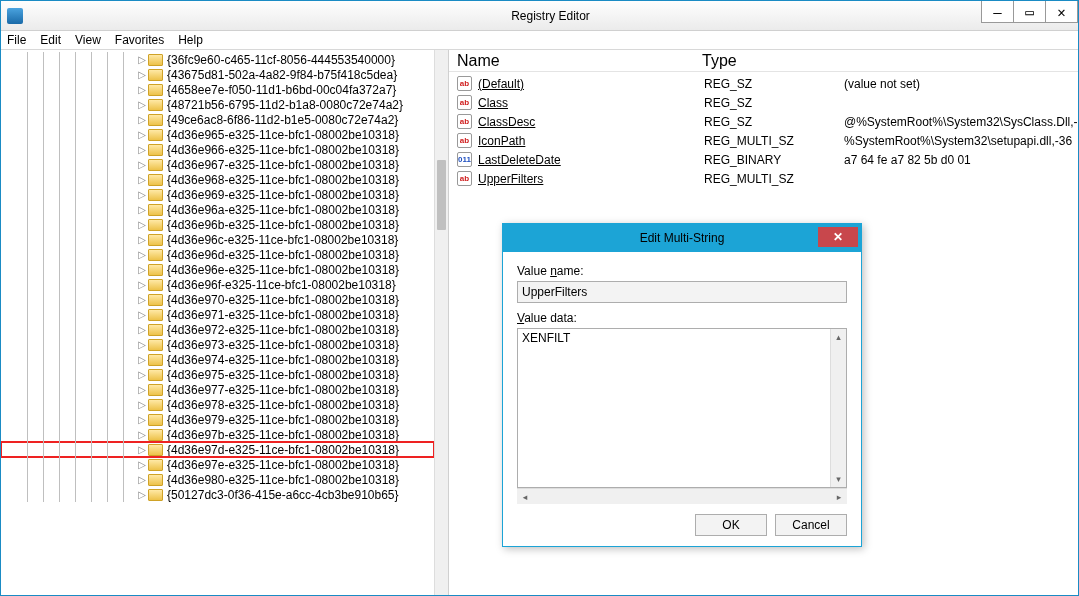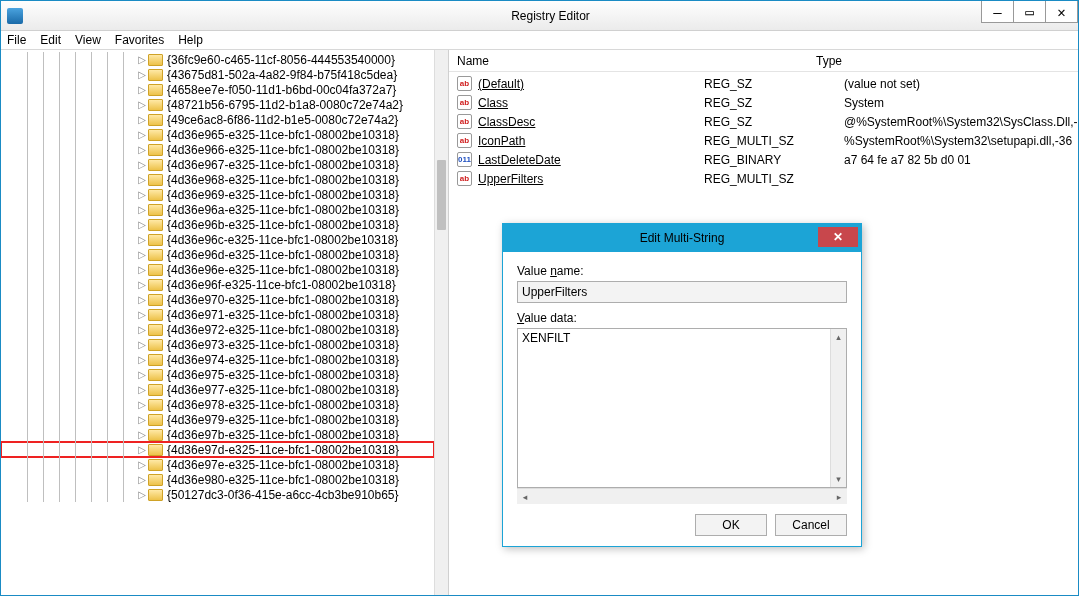--- a/index.html
+++ b/index.html
@@ -142,25 +142,25 @@
   }
   .list-header {
     display:flex;
     background:#fff;
     border-bottom:1px solid #e4e4e4;
     height:22px;
     align-items:center;
     padding-left:8px;
   }
   .list-header div {
-    font-size:12px;
+    font-size:16px;
     color:#000;
   }
   .col-name{width:245px;}
-  .col-type{width:140px;text-align:right;}
+  .col-type{width:140px;}
   .col-data{flex:1;}
   .list-body{padding-left:8px; padding-top:2px;}
   .list-row{display:flex;align-items:center;height:19px;}
   .val-icon{
     width:15px;height:15px;
     border:1px solid #999;
     border-radius:2px;
     background:#fff;
     margin-right:6px;
     display:flex;align-items:center;justify-content:center;
@@ -720,21 +720,20 @@
             <div class="c-name">(Default)</div>
             <div class="c-type">REG_SZ</div>
             <div class="c-data">(value not set)</div>
           </div>
           <div class="list-row">
             <div class="val-icon str">
               <span>ab</span>
             </div>
             <div class="c-name">Class</div>
             <div class="c-type">REG_SZ</div>
-            <div class="c-data">System</div>
           </div>
           <div class="list-row">
             <div class="val-icon str">
               <span>ab</span>
             </div>
             <div class="c-name">ClassDesc</div>
             <div class="c-type">REG_SZ</div>
             <div class="c-data">@%SystemRoot%\System32\SysClass.Dll,-3008</div>
           </div>
           <div class="list-row">

